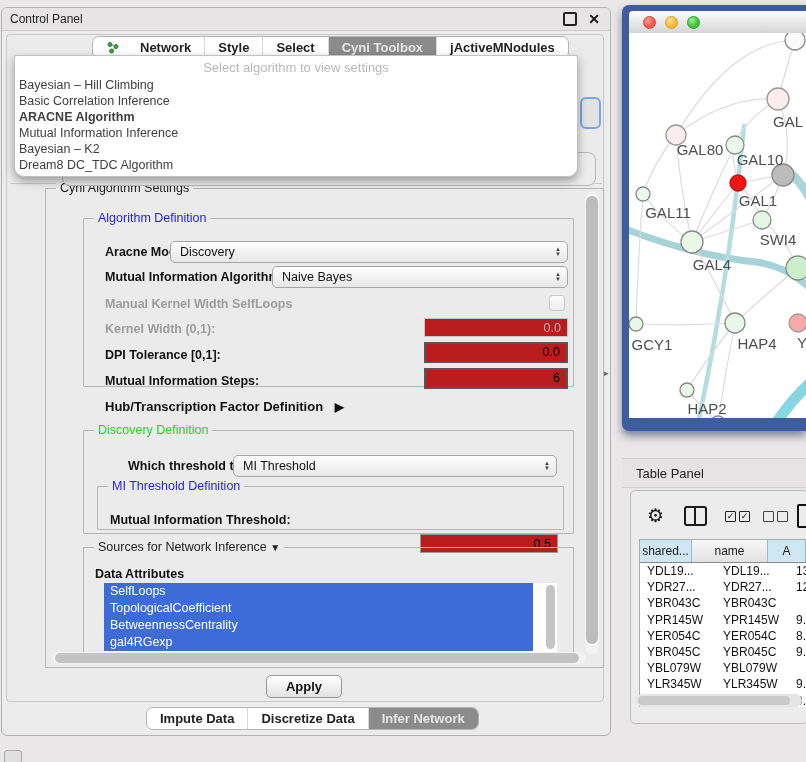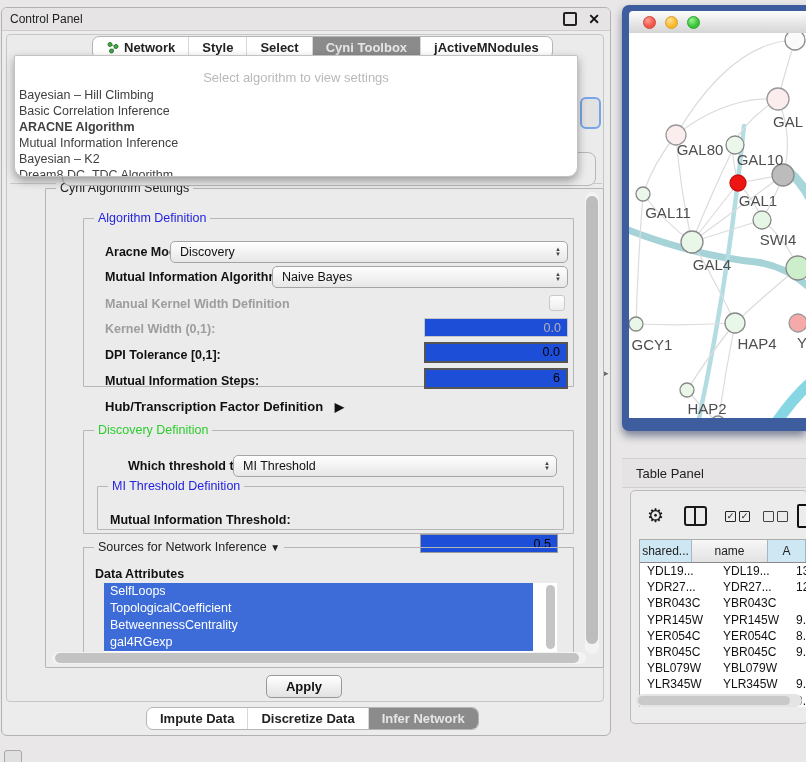--- a/index.html
+++ b/index.html
@@ -9,47 +9,47 @@
   .cp-titlebar{position:absolute;left:0;top:0;width:100%;height:22px;background:#e6e4e4;border-bottom:1px solid #cdcdcd;border-radius:5px 5px 0 0;display:flex;align-items:center;}
   .cp-title{margin-left:8px;font-size:12px;color:#222;}
   .cp-btns{margin-left:auto;margin-right:10px;display:flex;align-items:center;gap:11px;}
   .float-btn{width:10px;height:10px;border:2px solid #222;border-radius:2px;}
   .close-btn{font-size:14px;font-weight:bold;color:#111;line-height:14px;}
   .cp-content{position:absolute;left:4px;top:26px;width:596px;height:666px;background:#ebebeb;border:1px solid #c6c6c6;border-radius:4px;}
   
   .tabbar{position:absolute;display:flex;background:#fff;border:1px solid #b5b5b5;border-radius:7px;height:21px;overflow:hidden;z-index:10;}
   .top-tabs{left:90px;top:28px;}
   .bottom-tabs{left:144px;top:699px;}
-  .tab{padding:0 13px;font-size:13px;font-weight:bold;color:#222;display:flex;align-items:center;gap:5px;border-right:1px solid #d8d8d8;white-space:nowrap;cursor:default;}
+  .tab{padding:0 13px;font-size:13px;font-weight:bold;color:#222;display:flex;align-items:center;gap:21px;border-right:1px solid #d8d8d8;white-space:nowrap;cursor:default;}
   .tab:last-child{border-right:none;}
   .tab.selected{background:#8b8b8b;color:#e6e6e6;}
   
   .dropdown{position:absolute;left:12px;top:47px;width:562px;height:120px;background:#fff;border:1px solid #c2c2c2;border-radius:2px 2px 10px 10px;box-shadow:0 4px 10px rgba(0,0,0,0.35);z-index:50;overflow:hidden;}
-  .dd-placeholder{text-align:center;color:#b9b9b9;font-size:13px;height:19px;line-height:19px;margin-top:12px;}
+  .dd-placeholder{text-align:center;color:#b9b9b9;font-size:13px;height:19px;line-height:19px;margin-top:2px;}
   .dd-item{height:16px;line-height:16px;font-size:12.5px;padding-left:4px;color:#404040;}
   .dd-item.bold{font-weight:bold;}
   
   .bg-combo{position:absolute;left:60px;top:144px;width:508px;height:32px;border:1px solid #b8b8b8;border-radius:8px;background:#ececec;z-index:5;color:#b3b3b3;font-size:13px;padding-left:24px;line-height:26px;overflow:hidden;}
   .bg-spinner{position:absolute;left:578px;top:89px;width:17px;height:28px;border:2px solid #78a5e8;border-radius:6px;background:#e2e2e2;z-index:5;}
   .bg-line{position:absolute;left:8px;top:175px;width:592px;height:1px;background:#c9c9c9;}
   
   .group{position:absolute;border:1px solid #b6b6b6;border-radius:1px;}
   .group-label{position:absolute;top:-8px;left:10px;background:#ebebeb;padding:0 4px;font-size:12.5px;color:#222;white-space:nowrap;}
   .group-label.blue{color:#2323e0;}
   .group-label.green{color:#2ecc2e;}
   .g-settings{left:43px;top:180px;width:557px;height:478px;}
   .g-algdef{left:81px;top:210px;width:489px;height:167px;}
   .g-threshold{left:81px;top:422px;width:489px;height:102px;}
   .g-mithresh{left:95px;top:478px;width:465px;height:42px;}
   .g-sources{left:81px;top:539px;width:489px;height:112px;border-bottom:none;border-bottom-left-radius:0;border-bottom-right-radius:0;}
   .lbl{position:absolute;font-size:12.5px;font-weight:bold;color:#111;white-space:nowrap;}
   .lbl.dis{color:#9d9d9d;}
   .combo{position:absolute;background:linear-gradient(#fefefe,#e7e7e7);border:1px solid #a5a5a5;border-radius:5px;font-size:12.5px;color:#111;display:flex;align-items:center;padding-left:9px;height:22px;box-sizing:border-box;}
   .combo .arrows{margin-left:auto;margin-right:6px;display:flex;flex-direction:column;font-size:6px;line-height:5px;color:#444;}
-  .field{position:absolute;background:#1d4ed8;border:1px solid #c6c6c6;font-size:12.5px;text-align:right;padding-right:6px;height:19px;line-height:19px;box-sizing:border-box;color:#000;}
+  .field{position:absolute;background:#b91c1c;border:1px solid #c6c6c6;font-size:12.5px;text-align:right;padding-right:6px;height:19px;line-height:19px;box-sizing:border-box;color:#000;}
   .field.dis{color:#b5b5b5;}
   .field.focus{border:2px solid #555;height:21px;line-height:17px;}
   .checkbox{position:absolute;width:14px;height:14px;border:1px solid #c9c9c9;border-radius:3px;background:linear-gradient(#fdfdfd,#ededed);}
   .hub-row{position:absolute;left:103px;top:391px;font-size:13px;font-weight:bold;color:#111;}
   .hub-row .arr{font-size:12px;margin-left:8px;}
   
   .attr-list{position:absolute;left:102px;top:575px;width:453px;height:70px;background:#fff;overflow:hidden;}
   .attr-item{height:17px;line-height:17px;font-size:12.5px;color:#fff;background:#3d6cd9;padding-left:6px;width:429px;box-sizing:border-box;}
   .attr-vsb{position:absolute;right:1px;top:1px;width:11px;height:67px;background:#fff;border-radius:6px;}
   .attr-vsb .thumb{position:absolute;left:1px;top:1px;width:9px;height:64px;background:#c4c4c4;border-radius:5px;}
@@ -170,21 +170,21 @@
         </span>
     </div>
     <span class="lbl" style="left:103px;top:262px;">Mutual Information Algorithm Type:</span>
     <div class="combo" style="left:270px;top:258px;width:296px;">
       <span>Naive Bayes</span>
       <span class="arrows">
           <span>▲</span>
           <span>▼</span>
         </span>
     </div>
-    <span class="lbl dis" style="left:103px;top:289px;">Manual Kernel Width Definition</span>
+    <span class="lbl dis" style="left:103px;top:289px;">Manual Kernel Width SelfLoops</span>
     <div class="checkbox" style="left:547px;top:287px;"></div>
     <span class="lbl dis" style="left:103px;top:314px;">Kernel Width (0,1):</span>
     <div class="field dis" style="left:422px;top:310px;width:144px;">0.0</div>
     <span class="lbl" style="left:103px;top:340px;">DPI Tolerance [0,1]:</span>
     <div class="field focus" style="left:422px;top:334px;width:144px;">0.0</div>
     <span class="lbl" style="left:103px;top:366px;">Mutual Information Steps:</span>
     <div class="field focus" style="left:422px;top:360px;width:144px;">6</div>
 
     <div class="hub-row">
       <span>Hub/Transcription Factor Definition</span>

